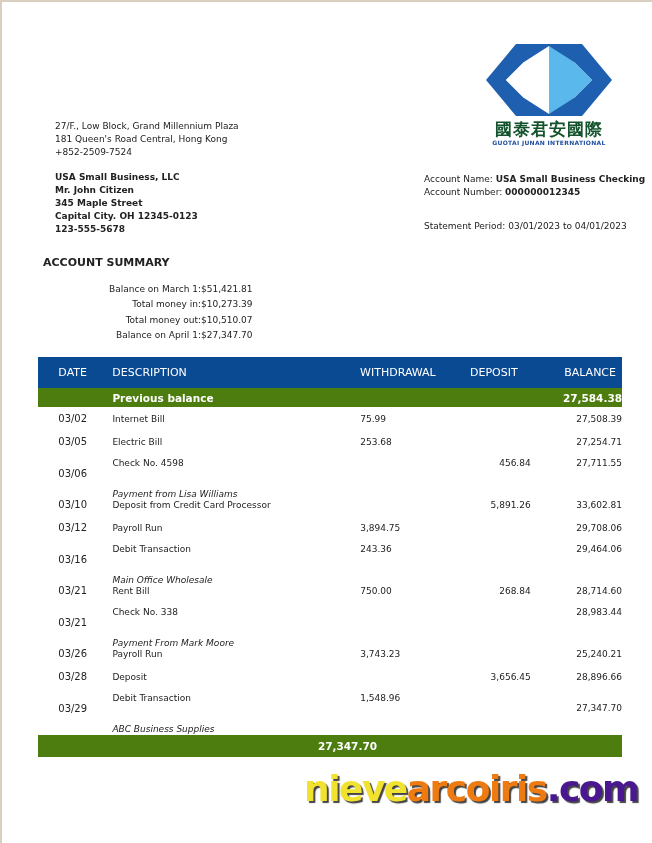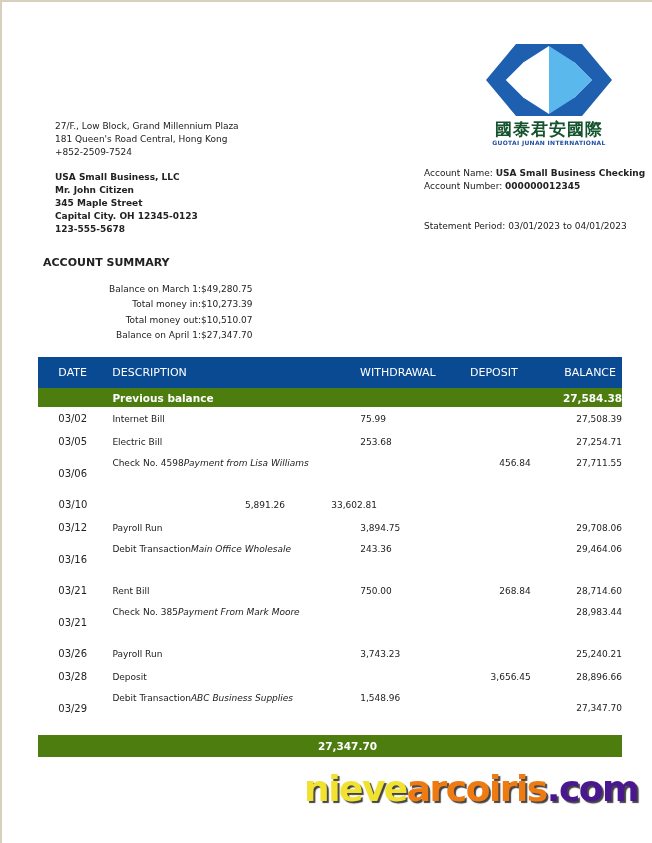--- a/index.html
+++ b/index.html
@@ -10,21 +10,21 @@
   }
   .abs { position: absolute; }
   .logo { left: 478px; top: 30px; width: 138px; height: 118px; }
   .logo-cn { left: 478px; top: 116px; width: 138px; text-align: center; font-size: 17px; font-weight: bold; color: #14532d; letter-spacing: 1px; font-family: Liberation Serif, serif; }
   .logo-en { left: 478px; top: 137px; width: 138px; text-align: center; font-size: 6px; font-weight: bold; color: #1f4fa0; letter-spacing: 0.3px; }
 
   .small { font-size: 9px; line-height: 13px; margin-left: 12px; }
   .bold { font-weight: bold; }
   .addr { left: 41px; top: 118px; }
   .cust { left: 41px; top: 169px; }
-  .acct { left: 410px; top: 165px; }
+  .acct { left: 410px; top: 171px; }
   .period { left: 410px; top: 218px; }
 
   .summary-title { left: 41px; top: 254px; font-size: 11px; font-weight: bold; }
   .summary { left: 41px; top: 280px; font-size: 9px; }
   .summary .row { display: flex; height: 15.3px; line-height: 15.3px; }
   .summary .lbl { width: 158px; text-align: right; }
 
   .table { left: 36px; top: 355px; width: 584px; }
   .thead { background: #0a4a93; color: #fff; height: 31px; display: flex; align-items: center; font-size: 11px; }
   .prev, .ending { background: #4d7c0f; color: #fff; height: 19px; display: flex; align-items: center; font-size: 10.5px; font-weight: bold; }
@@ -34,21 +34,21 @@
   .c-dep { width: 90px; text-align: right; padding-right: 14px; box-sizing: border-box; }
   .c-bal { width: 78px; text-align: right; padding-right: 0; box-sizing: border-box; }
   .thead .c-dep { text-align: right; padding-right: 27px; }
   .thead .c-bal { padding-right: 6px; }
 
   .tbody { font-size: 9px; }
   .trow { display: flex; position: relative; }
   .trow.single { height: 23px; align-items: center; }
   .trow.double { height: 40px; }
   .trow.double .c-date { align-self: center; }
-  .trow.double .stack { display: flex; flex-direction: row; }
+  .trow.double .stack { display: flex; flex-direction: column; gap: 16px; }
   .trow.double .top { padding-top: 5px; }
   .trow.double .c-wd, .trow.double .c-dep, .trow.double .c-bal { padding-top: 5px; }
   .trow.double .c-bal.mid { padding-top: 0; align-self: center; }
   .sub { font-style: italic; margin-top: 5px; }
   .trow .c-date { font-size: 10px; }
 
   .ending { margin-top: 7px; height: 22px; }
 
   .watermark { left: 302px; top: 766px; font-family: "DejaVu Sans", sans-serif; font-weight: bold; font-size: 36px; letter-spacing: -1.5px; text-shadow: 2px 2px 1px #444; }
   .wm-1 { color: #f2e230; }
@@ -86,21 +86,21 @@
   <div><span>Account Number: </span><span class="bold">000000012345</span></div>
 </div>
 <div class="abs period small">
   <span>Statement Period: </span><span>03/01/2023 to 04/01/2023</span>
 </div>
 
 <div class="abs summary-title">ACCOUNT SUMMARY</div>
 <div class="abs summary">
   <div class="row">
       <span class="lbl">Balance on March 1:</span>
-      <span>$49,280.75</span>
+      <span>$51,421.81</span>
     </div>
   <div class="row">
       <span class="lbl">Total money in:</span>
       <span>$10,273.39</span>
     </div>
   <div class="row">
       <span class="lbl">Total money out:</span>
       <span>$10,510.07</span>
     </div>
   <div class="row">
@@ -145,20 +145,21 @@
       <div class="c-desc stack">
           <span class="top">Check No. 4598</span>
           <span class="sub">Payment from Lisa Williams</span>
         </div>
       <div class="c-wd"></div>
       <div class="c-dep">456.84</div>
       <div class="c-bal">27,711.55</div>
     </div>
     <div class="trow single">
       <div class="c-date">03/10</div>
+      <div class="c-desc">Deposit from Credit Card Processor</div>
       <div class="c-wd"></div>
       <div class="c-dep">5,891.26</div>
       <div class="c-bal">33,602.81</div>
     </div>
     <div class="trow single">
       <div class="c-date">03/12</div>
       <div class="c-desc">Payroll Run</div>
       <div class="c-wd">3,894.75</div>
       <div class="c-dep"></div>
       <div class="c-bal">29,708.06</div>
@@ -176,21 +177,21 @@
     <div class="trow single">
       <div class="c-date">03/21</div>
       <div class="c-desc">Rent Bill</div>
       <div class="c-wd">750.00</div>
       <div class="c-dep">268.84</div>
       <div class="c-bal">28,714.60</div>
     </div>
     <div class="trow double">
       <div class="c-date">03/21</div>
       <div class="c-desc stack">
-          <span class="top">Check No. 385</span>
+          <span class="top">Check No. 338</span>
           <span class="sub">Payment From Mark Moore</span>
         </div>
       <div class="c-wd"></div>
       <div class="c-dep"></div>
       <div class="c-bal">28,983.44</div>
     </div>
     <div class="trow single">
       <div class="c-date">03/26</div>
       <div class="c-desc">Payroll Run</div>
       <div class="c-wd">3,743.23</div>

